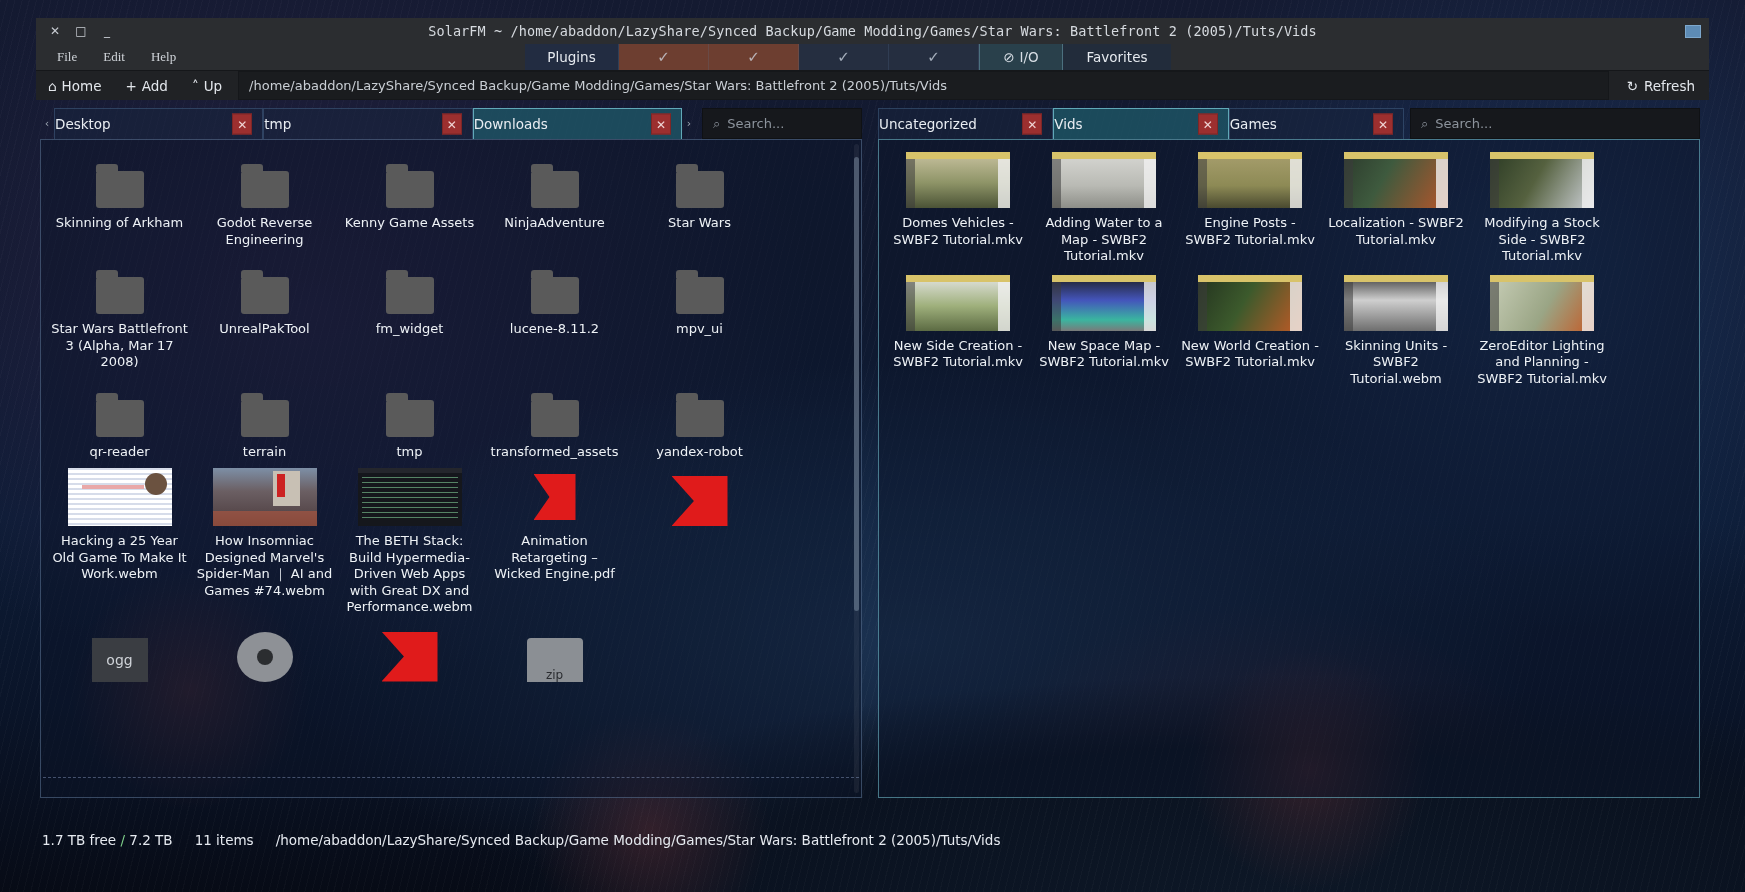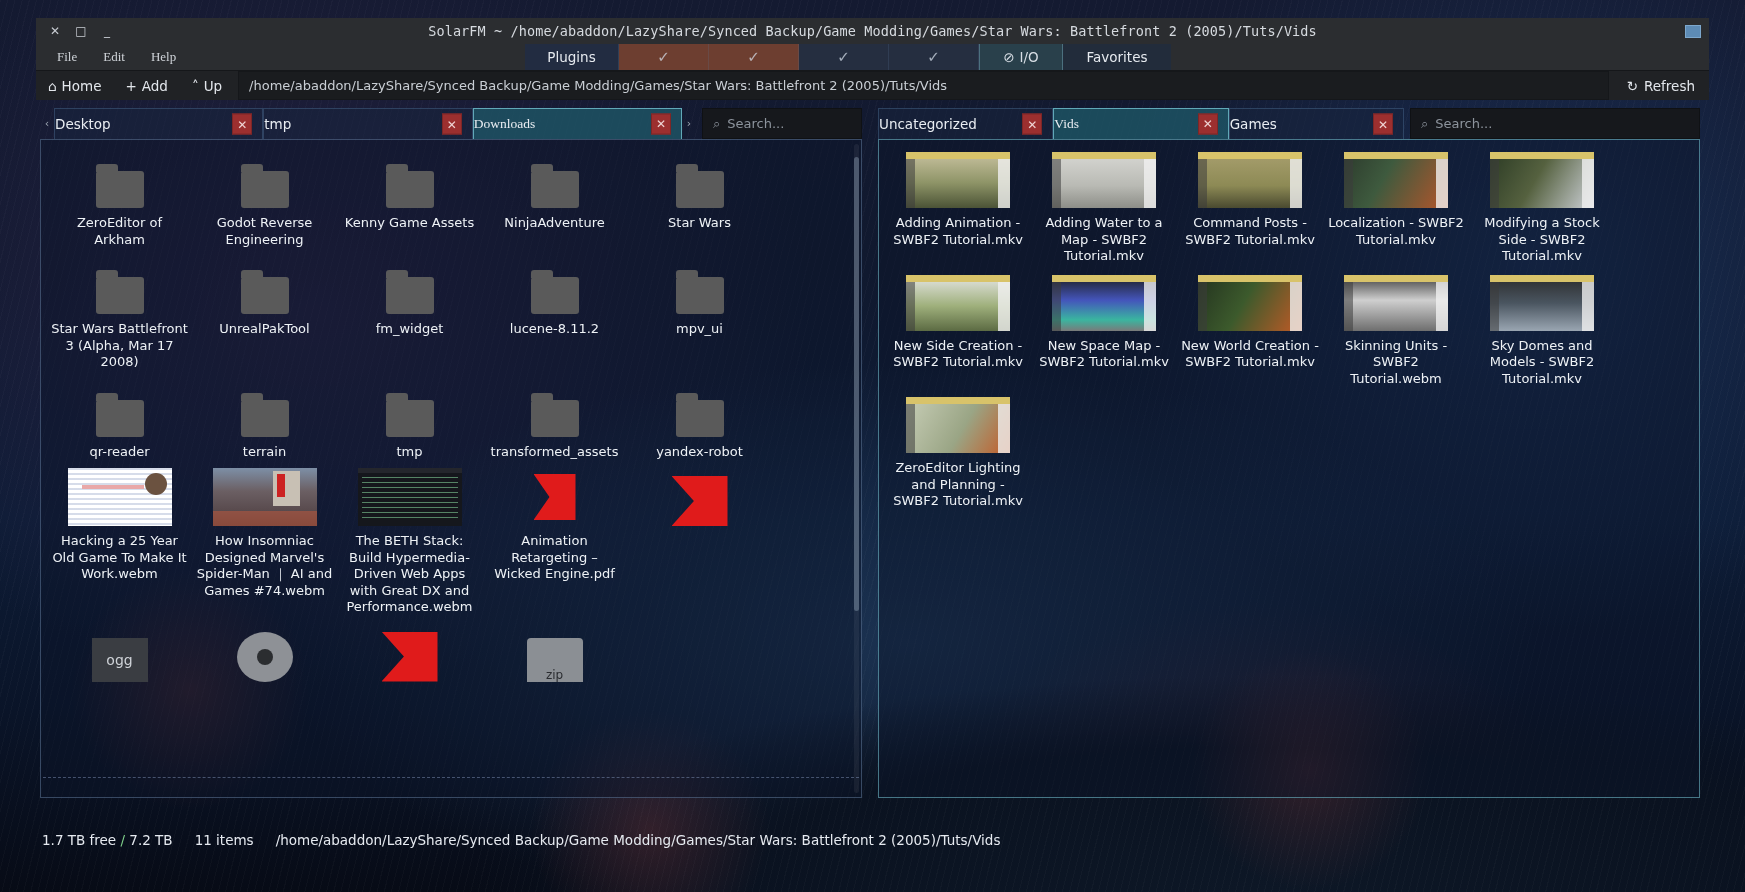--- a/index.html
+++ b/index.html
@@ -121,21 +121,20 @@
     flex:1; display:flex; align-items:center; justify-content:flex-start;
     position:relative; color:#e9edf2; font-size:13.5px; cursor:pointer;
     background:rgba(24,36,62,.55);
     border:1px solid rgba(90,130,170,.35);
     border-bottom:none;
   }
   .tab.active{
     background:rgba(30,86,102,.80);
     border:1px solid rgba(120,200,215,.75);
     border-bottom:none;
-    font-family:Liberation Serif, serif;
   }
   .tab .tx{
     position:absolute; right:10px; top:50%; transform:translateY(-50%);
     width:20px; height:21px; background:#9c2f2f; color:#f0d6d6;
     display:flex; align-items:center; justify-content:center;
     font-size:12px; border:1px solid #7e2626; cursor:pointer;
   }
   .searchbox{
     width:160px; margin-left:6px; background:#16181c;
     display:flex; align-items:center; gap:7px; padding:0 10px;
@@ -292,21 +291,21 @@
           <span>⌕</span>
           <span>Search...</span>
         </div>
       </div>
       <div class="filearea">
         <div class="grid" id="lgrid">
             <div class="cell">
               <div class="ic">
                 <div class="folder"></div>
               </div>
-              <div class="lbl">ZeroEditor of Arkham</div>
+              <div class="lbl">Skinning of Arkham</div>
             </div>
             <div class="cell">
               <div class="ic">
                 <div class="folder"></div>
               </div>
               <div class="lbl">Godot Reverse Engineering</div>
             </div>
             <div class="cell">
               <div class="ic">
                 <div class="folder"></div>
@@ -481,41 +480,41 @@
       <div class="filearea">
         <div class="grid" id="rgrid">
             <div class="cell">
               <div class="ic">
                 <div class="thumb" style="background:linear-gradient(180deg,#c9c2a0 0%,#8e9467 55%,#4b5336 100%);">
                   <div style="position:absolute;left:0;top:0;right:0;height:7px;background:#d8c36a"></div>
                   <div style="position:absolute;left:0;top:7px;width:9px;bottom:0;background:rgba(60,60,60,.55)"></div>
                   <div style="position:absolute;right:0;top:7px;width:12px;bottom:0;background:rgba(240,240,240,.8)"></div>
                 </div>
               </div>
-              <div class="lbl">Adding Animation - SWBF2 Tutorial.mkv</div>
+              <div class="lbl">Domes Vehicles - SWBF2 Tutorial.mkv</div>
             </div>
             <div class="cell">
               <div class="ic">
                 <div class="thumb" style="background:linear-gradient(180deg,#d8d8d4 0%,#b9bab4 60%,#8d8e88 100%);">
                   <div style="position:absolute;left:0;top:0;right:0;height:7px;background:#d8c36a"></div>
                   <div style="position:absolute;left:0;top:7px;width:9px;bottom:0;background:rgba(60,60,60,.55)"></div>
                   <div style="position:absolute;right:0;top:7px;width:12px;bottom:0;background:rgba(240,240,240,.8)"></div>
                 </div>
               </div>
               <div class="lbl">Adding Water to a Map - SWBF2 Tutorial.mkv</div>
             </div>
             <div class="cell">
               <div class="ic">
                 <div class="thumb" style="background:linear-gradient(180deg,#a89f6e 0%,#8d8a55 60%,#4a4a30 100%);">
                   <div style="position:absolute;left:0;top:0;right:0;height:7px;background:#d8c36a"></div>
                   <div style="position:absolute;left:0;top:7px;width:9px;bottom:0;background:rgba(60,60,60,.55)"></div>
                   <div style="position:absolute;right:0;top:7px;width:12px;bottom:0;background:rgba(240,240,240,.8)"></div>
                 </div>
               </div>
-              <div class="lbl">Command Posts - SWBF2 Tutorial.mkv</div>
+              <div class="lbl">Engine Posts - SWBF2 Tutorial.mkv</div>
             </div>
             <div class="cell">
               <div class="ic">
                 <div class="thumb" style="background:linear-gradient(120deg,#2c3a2c 0%,#3e5a3e 40%,#b5552b 100%);">
                   <div style="position:absolute;left:0;top:0;right:0;height:7px;background:#d8c36a"></div>
                   <div style="position:absolute;left:0;top:7px;width:9px;bottom:0;background:rgba(60,60,60,.55)"></div>
                   <div style="position:absolute;right:0;top:7px;width:12px;bottom:0;background:rgba(240,240,240,.8)"></div>
                 </div>
               </div>
               <div class="lbl">Localization - SWBF2 Tutorial.mkv</div>
@@ -562,30 +561,20 @@
             </div>
             <div class="cell">
               <div class="ic">
                 <div class="thumb" style="background:linear-gradient(180deg,#3a3a3a 0%,#cfcfcf 45%,#6e6e6e 100%);">
                   <div style="position:absolute;left:0;top:0;right:0;height:7px;background:#d8c36a"></div>
                   <div style="position:absolute;left:0;top:7px;width:9px;bottom:0;background:rgba(60,60,60,.55)"></div>
                   <div style="position:absolute;right:0;top:7px;width:12px;bottom:0;background:rgba(240,240,240,.8)"></div>
                 </div>
               </div>
               <div class="lbl">Skinning Units - SWBF2 Tutorial.webm</div>
-            </div>
-            <div class="cell">
-              <div class="ic">
-                <div class="thumb" style="background:linear-gradient(180deg,#2a2a2a 0%,#4a5560 50%,#9aa6b2 100%);">
-                  <div style="position:absolute;left:0;top:0;right:0;height:7px;background:#d8c36a"></div>
-                  <div style="position:absolute;left:0;top:7px;width:9px;bottom:0;background:rgba(60,60,60,.55)"></div>
-                  <div style="position:absolute;right:0;top:7px;width:12px;bottom:0;background:rgba(240,240,240,.8)"></div>
-                </div>
-              </div>
-              <div class="lbl">Sky Domes and Models - SWBF2 Tutorial.mkv</div>
             </div>
             <div class="cell">
               <div class="ic">
                 <div class="thumb" style="background:linear-gradient(120deg,#c9cfb8 0%,#9aa585 55%,#c45a26 100%);">
                   <div style="position:absolute;left:0;top:0;right:0;height:7px;background:#d8c36a"></div>
                   <div style="position:absolute;left:0;top:7px;width:9px;bottom:0;background:rgba(60,60,60,.55)"></div>
                   <div style="position:absolute;right:0;top:7px;width:12px;bottom:0;background:rgba(240,240,240,.8)"></div>
                 </div>
               </div>
               <div class="lbl">ZeroEditor Lighting and Planning - SWBF2 Tutorial.mkv</div>

